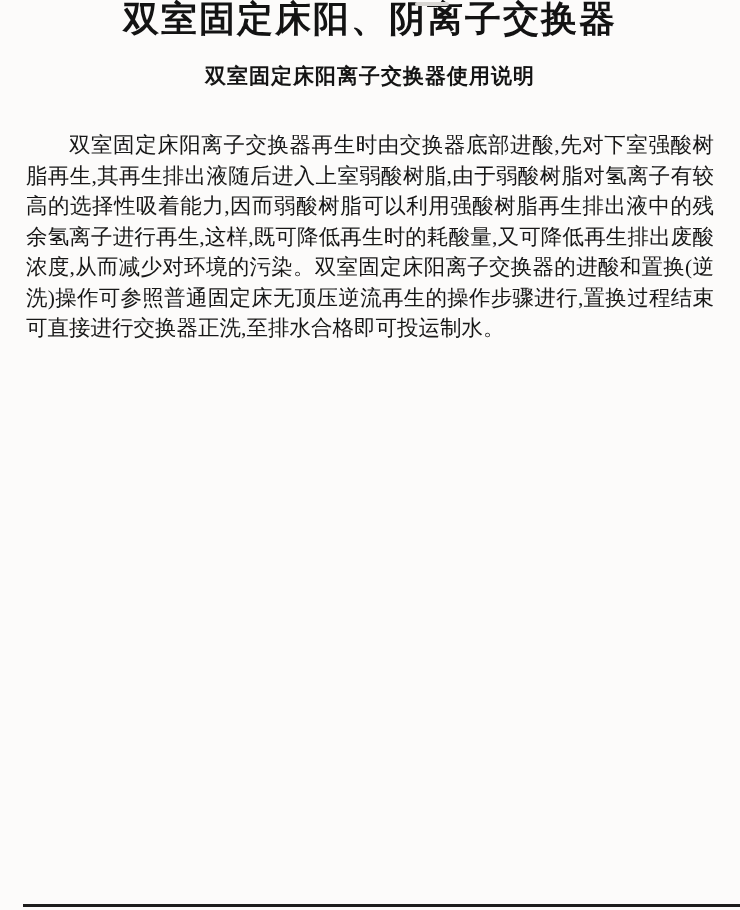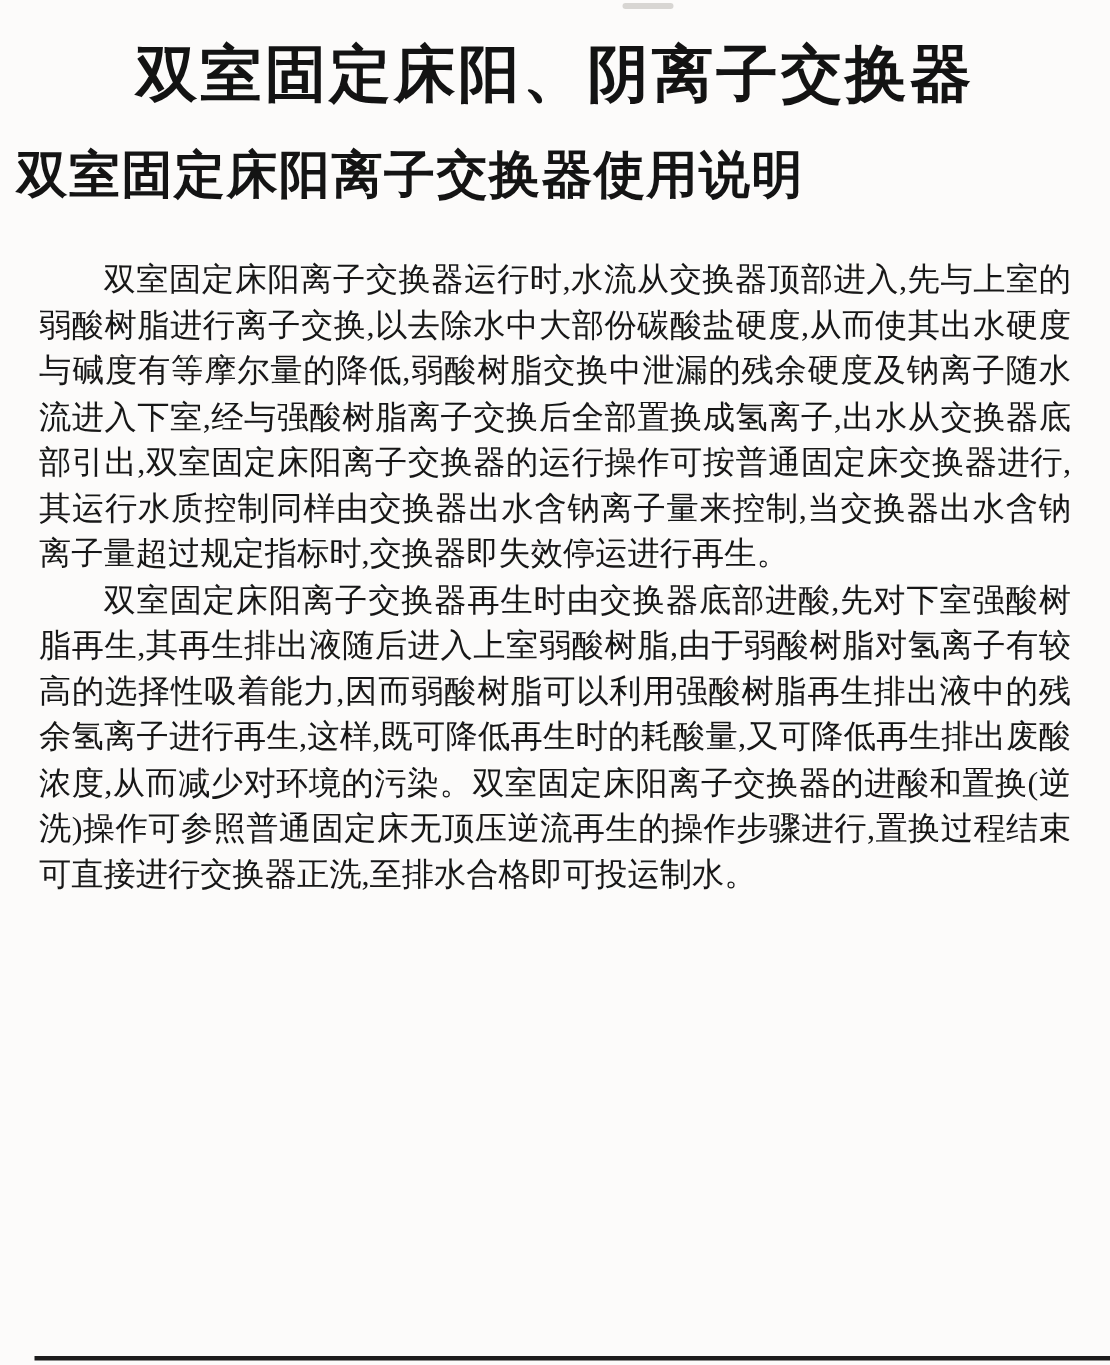--- a/index.html
+++ b/index.html
@@ -25,35 +25,35 @@
     position: absolute;
     top: 2px;
     left: 415px;
     width: 34px;
     height: 4px;
     background: #d8d6d3;
     border-radius: 2px;
   }
   .doc-title {
     margin: 0;
-    padding-top: 30px;
     text-align: center;
     font-family: "Liberation Sans", sans-serif;
     font-weight: 900;
-    font-size: 41px;
+    font-size: 36px;
     line-height: 38px;
     letter-spacing: 2px;
     color: #131313;
   }
   .doc-subtitle {
-    margin: 11px;
+    margin: 0;
     padding-top: 22px;
+    text-align: center;
     font-family: "Liberation Sans", sans-serif;
     font-weight: 900;
-    font-size: 34px;
+    font-size: 21px;
     line-height: 32px;
     letter-spacing: 1px;
     color: #141414;
   }
   .doc-body {
     margin: 38px 26px 0 26px;
     font-size: 21.5px;
     line-height: 30.5px;
     text-align: justify;
     text-justify: inter-character;
@@ -80,20 +80,19 @@
 
 <div class="page">
 
   <div class="scan-artifact"></div>
 
   <h1 class="doc-title">双室固定床阳、阴离子交换器</h1>
 
   <h2 class="doc-subtitle">双室固定床阳离子交换器使用说明</h2>
 
   <div class="doc-body">
-    <p>双室固定床阳离子交换器运行时,水流从交换器顶部进入,先与上室的弱酸树脂进行离子交换,以去除水中大部份碳酸盐硬度,从而使其出水硬度与碱度有等摩尔量的降低,弱酸树脂交换中泄漏的残余硬度及钠离子随水流进入下室,经与强酸树脂离子交换后全部置换成氢离子,出水从交换器底部引出,双室固定床阳离子交换器的运行操作可按普通固定床交换器进行,其运行水质控制同样由交换器出水含钠离子量来控制,当交换器出水含钠离子量超过规定指标时,交换器即失效停运进行再生。</p>
     <p>双室固定床阳离子交换器再生时由交换器底部进酸,先对下室强酸树脂再生,其再生排出液随后进入上室弱酸树脂,由于弱酸树脂对氢离子有较高的选择性吸着能力,因而弱酸树脂可以利用强酸树脂再生排出液中的残余氢离子进行再生,这样,既可降低再生时的耗酸量,又可降低再生排出废酸浓度,从而减少对环境的污染。双室固定床阳离子交换器的进酸和置换(逆洗)操作可参照普通固定床无顶压逆流再生的操作步骤进行,置换过程结束可直接进行交换器正洗,至排水合格即可投运制水。</p>
 
   </div>
 
   <hr class="bottom-rule">
 
 </div>
 
 </body></html>

